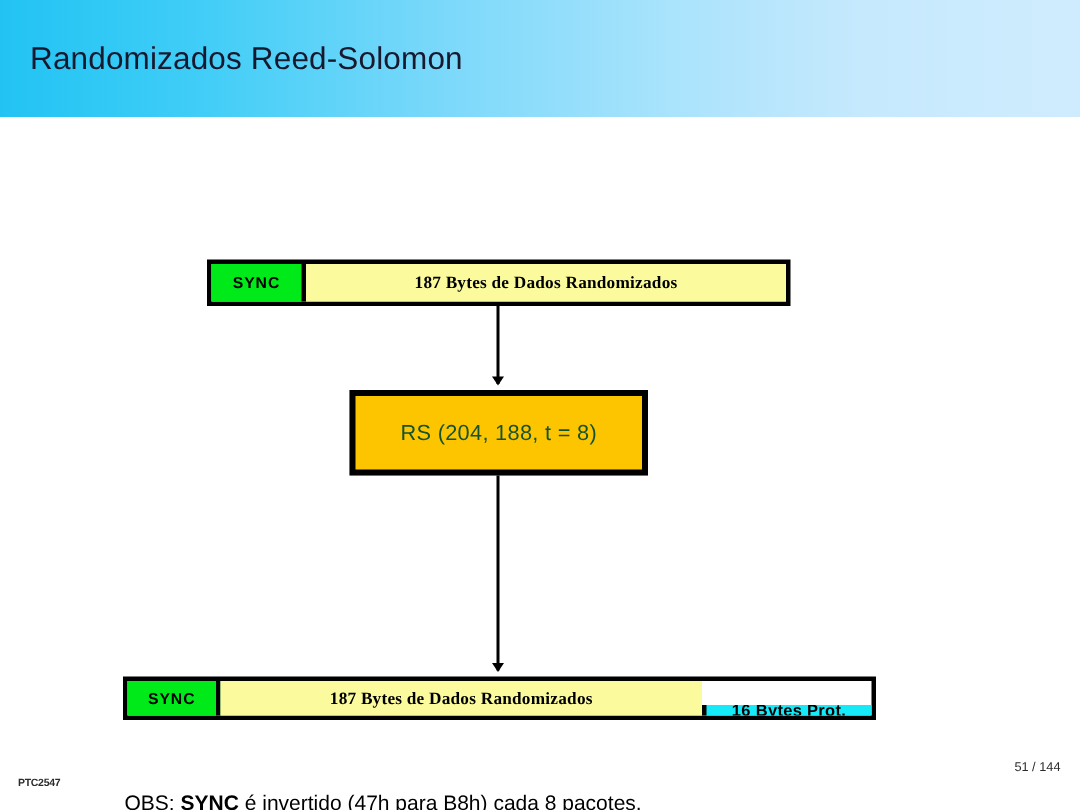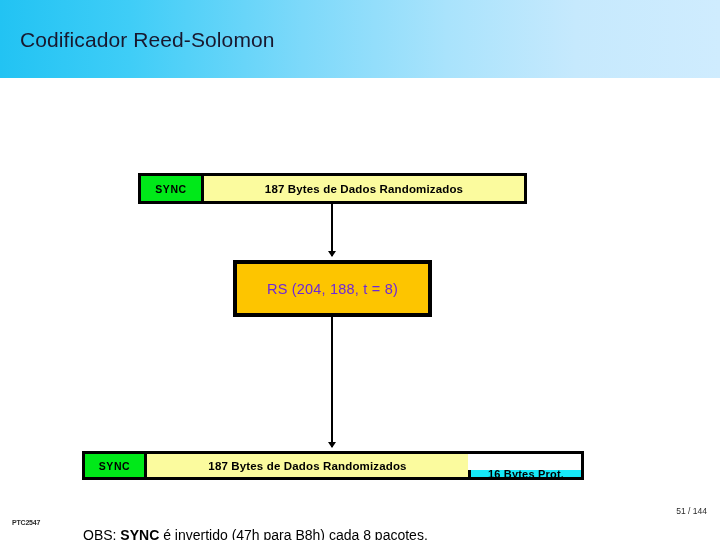--- a/index.html
+++ b/index.html
@@ -63,20 +63,21 @@
   .seg-sync {
     background: #00e919;
     font-size: 10.5px;
     letter-spacing: 0.6px;
     border-right: 3px solid #000000;
   }
   .seg-data {
     background: #fbfb9e;
     font-size: 11.5px;
     letter-spacing: 0.15px;
+    font-family: Liberation Serif, serif;
   }
   .seg-prot {
     background: #16e9f8;
     font-size: 11px;
     letter-spacing: 0.2px;
     border-left: 3px solid #000000;
   }
 
   
   #frame-row-1 {
@@ -95,21 +96,21 @@
     top: 182px;
     width: 199px;
     height: 57px;
     box-sizing: border-box;
     border: 4px solid #000000;
     background: #fdc500;
     display: flex;
     align-items: center;
     justify-content: center;
     font-size: 14.5px;
-    color: #6d28d9;
+    color: #14532d;
     letter-spacing: 0.2px;
     white-space: nowrap;
   }
 
   
   #frame-row-2 {
     left: 82px;
     top: 373px;
     width: 502px;
     height: 29px;
@@ -174,21 +175,21 @@
     top: 8px;
     font-size: 8.5px;
     color: #2b2b2b;
     white-space: nowrap;
   }
 </style>
 </head>
 <body>
 
 <div id="header-banner">
-  <div id="page-title">Codificador Reed-Solomon</div>
+  <div id="page-title">Randomizados Reed-Solomon</div>
 </div>
 
 <div id="diagram">
 
   <div id="frame-row-1" class="frame-row">
     <div class="seg seg-sync">SYNC</div>
     <div class="seg seg-data">187 Bytes de Dados Randomizados</div>
   </div>
 
   <div id="arrow-1" class="arrow"></div>

